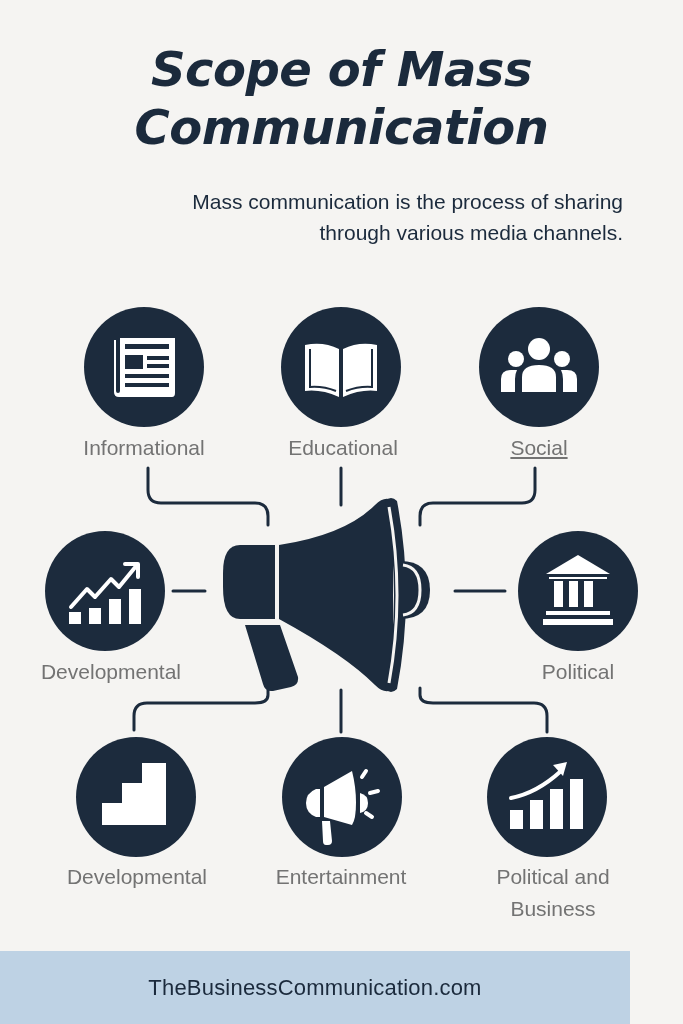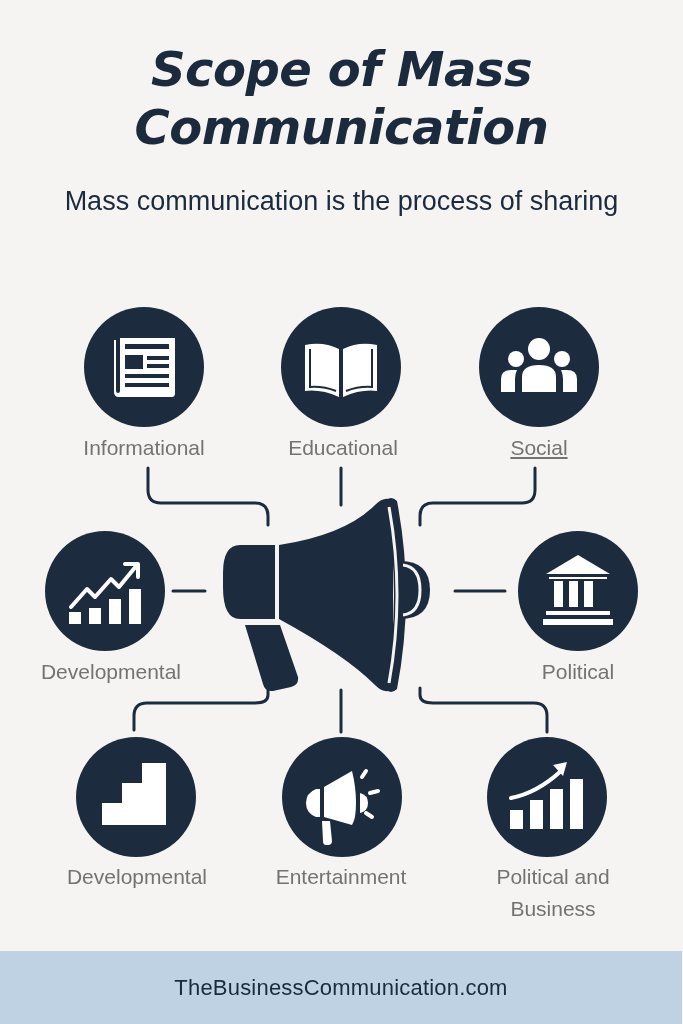--- a/index.html
+++ b/index.html
@@ -1,37 +1,38 @@
 <!DOCTYPE html>
 <html><head>
 <meta charset="utf-8">
 <style>
   * { margin:0; padding:0; box-sizing:border-box; }
   html, body { width:683px; height:1024px; overflow:hidden; }
   body { background:#f5f4f2; font-family:"DejaVu Sans","Liberation Sans",sans-serif; color:#1b2a3c; position:relative; }
   .title { position:absolute; top:40px; left:0; width:683px; text-align:center; font-family:"DejaVu Sans",sans-serif; font-weight:bold; font-size:48px; line-height:58px; letter-spacing:-0.5px; color:#1b2a3c;font-style:italic; }
-  .desc { position:absolute; top:186px; left:60px; width:563px; text-align:center; font-family:"Liberation Sans",sans-serif; font-size:27px; line-height:31px; color:#1b2a3c; }
+  .desc { position:absolute; top:186px; left:60px; width:563px; text-align:right; font-family:"Liberation Sans",sans-serif; font-size:21px; line-height:31px; color:#1b2a3c; }
   .node { position:absolute; width:120px; height:120px; border-radius:50%; background:#1c2b3d; }
   .node svg { position:absolute; left:0; top:0; width:120px; height:120px; }
   .label { position:absolute; font-family:"Liberation Sans",sans-serif; font-size:21px; line-height:32px; text-align:center; color:#737373; white-space:nowrap; }
   .connectors { position:absolute; left:0; top:0; width:683px; height:1024px; pointer-events:none; }
   .megaphone { position:absolute; left:205px; top:495px; width:240px; height:200px; }
-  .footer { position:absolute; left:0; top:951px; width:682px; height:73px; background:#bed2e4; display:flex; align-items:center; justify-content:center; }
+  .footer { position:absolute; left:0; top:951px; width:630px; height:73px; background:#bed2e4; display:flex; align-items:center; justify-content:center; }
   .footer span { font-family:"Liberation Sans",sans-serif; font-size:22px; color:#1b2a3c; letter-spacing:0.2px; }
 </style>
 </head>
 <body>
 
 <div class="title">
   <div>Scope of Mass</div>
   <div>Communication</div>
 </div>
 
 <div class="desc">
   <div>Mass communication is the process of sharing</div>
+  <div style="margin-left:-60px;">through various media channels.</div>
 </div>
 
 <svg class="connectors" viewBox="0 0 683 1024">
   <g fill="none" stroke="#1c2b3d" stroke-width="3" stroke-linecap="round">
 
     <path d="M148 468 V490 Q148 503 161 503 H255 Q268 503 268 516 V525"></path>
 
     <path d="M341 468 V505"></path>
 
     <path d="M535 468 V490 Q535 503 522 503 H433 Q420 503 420 516 V525"></path>

